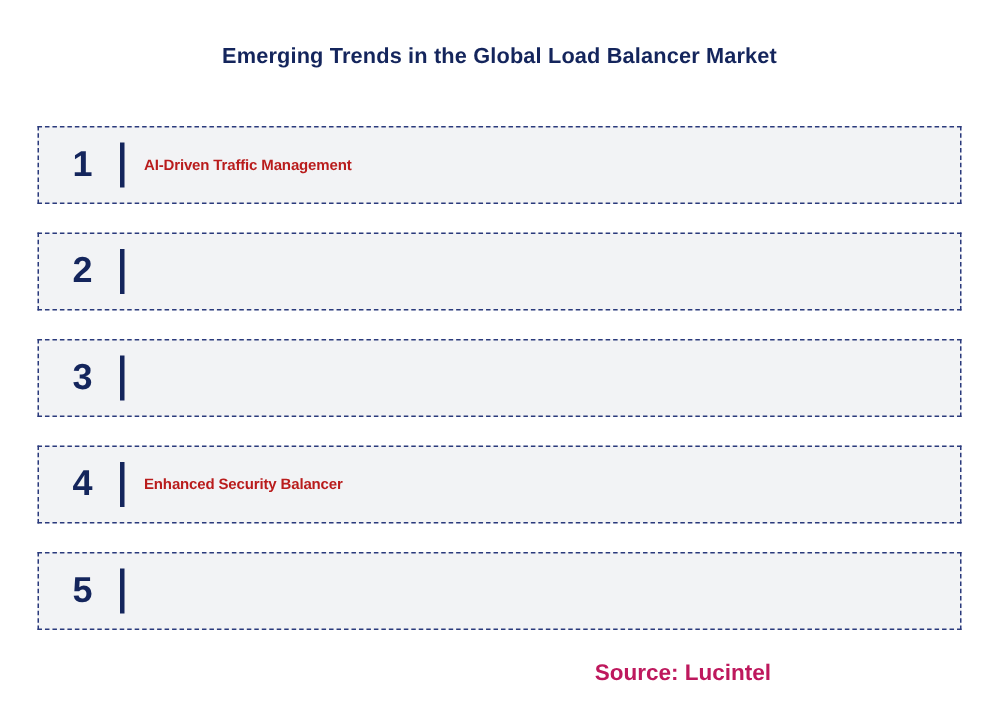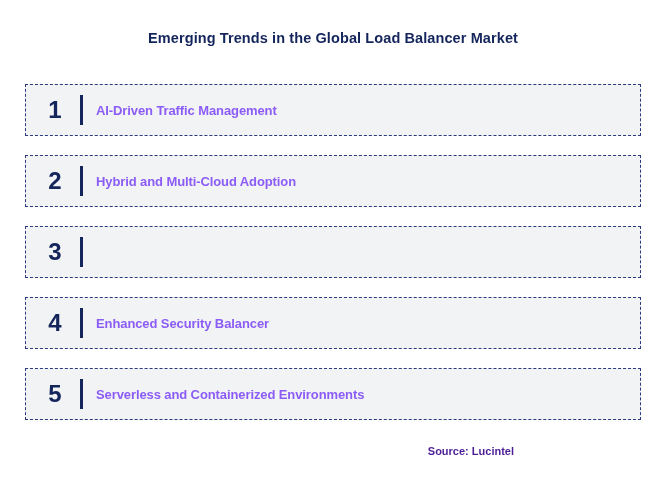--- a/index.html
+++ b/index.html
@@ -56,69 +56,67 @@
     flex: 0 0 auto;
   }
   .trend-divider {
     width: 3px;
     height: 30px;
     background: #14255c;
     margin: 0 13px 0 10px;
     flex: 0 0 auto;
   }
   .trend-label {
-    font-size: 13px;
+    font-size: 10px;
     font-weight: bold;
-    color: #8b5cf6;
+    color: #b91c1c;
     letter-spacing: -0.1px;
   }
   .source {
     position: absolute;
     right: 26px;
     bottom: 26px;
-    font-size: 11px;
+    font-size: 15px;
     font-weight: bold;
-    color: #4c1d95;
+    color: #be185d;
   }
 </style>
 </head>
 <body>
 
 <div class="page">
 
   <div class="title">Emerging Trends in the Global Load Balancer Market</div>
 
   <div class="list">
 
     <div class="trend-row">
       <div class="trend-num">1</div>
       <div class="trend-divider"></div>
       <div class="trend-label">AI-Driven Traffic Management</div>
     </div>
 
     <div class="trend-row">
       <div class="trend-num">2</div>
       <div class="trend-divider"></div>
-      <div class="trend-label">Hybrid and Multi-Cloud Adoption</div>
     </div>
 
     <div class="trend-row">
       <div class="trend-num">3</div>
       <div class="trend-divider"></div>
     </div>
 
     <div class="trend-row">
       <div class="trend-num">4</div>
       <div class="trend-divider"></div>
       <div class="trend-label">Enhanced Security Balancer</div>
     </div>
 
     <div class="trend-row">
       <div class="trend-num">5</div>
       <div class="trend-divider"></div>
-      <div class="trend-label">Serverless and Containerized Environments</div>
     </div>
 
   </div>
 
   <div class="source">Source: Lucintel</div>
 
 </div>
 
 </body></html>

